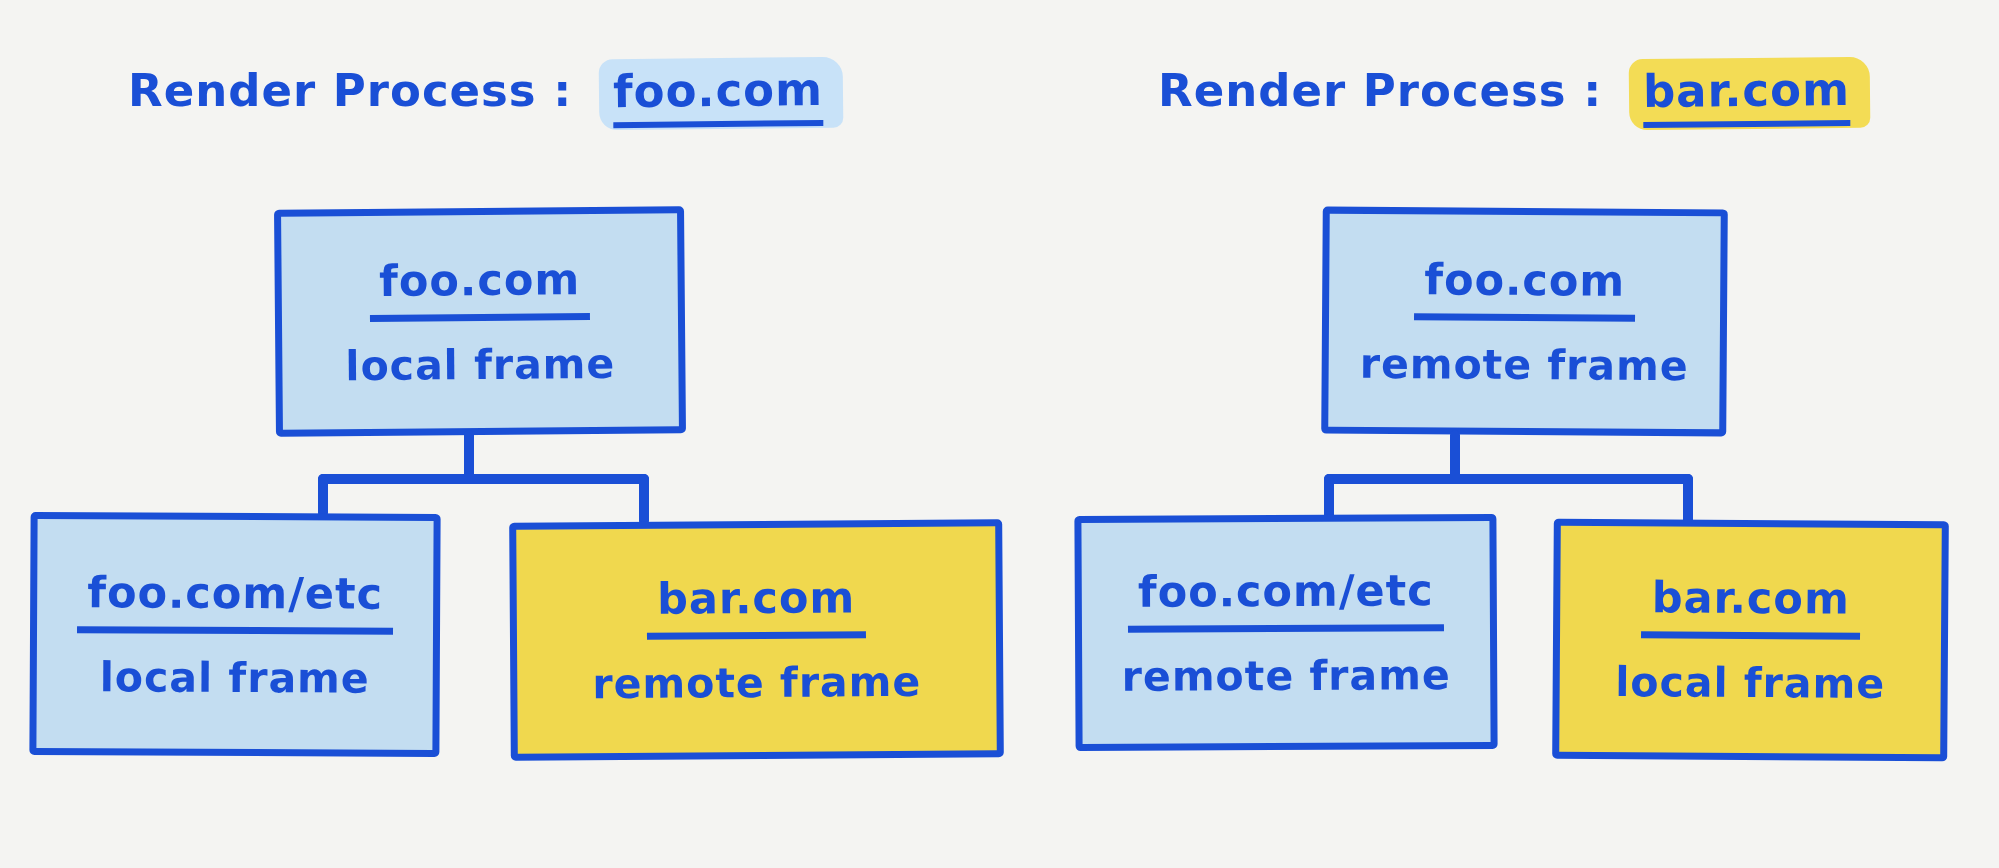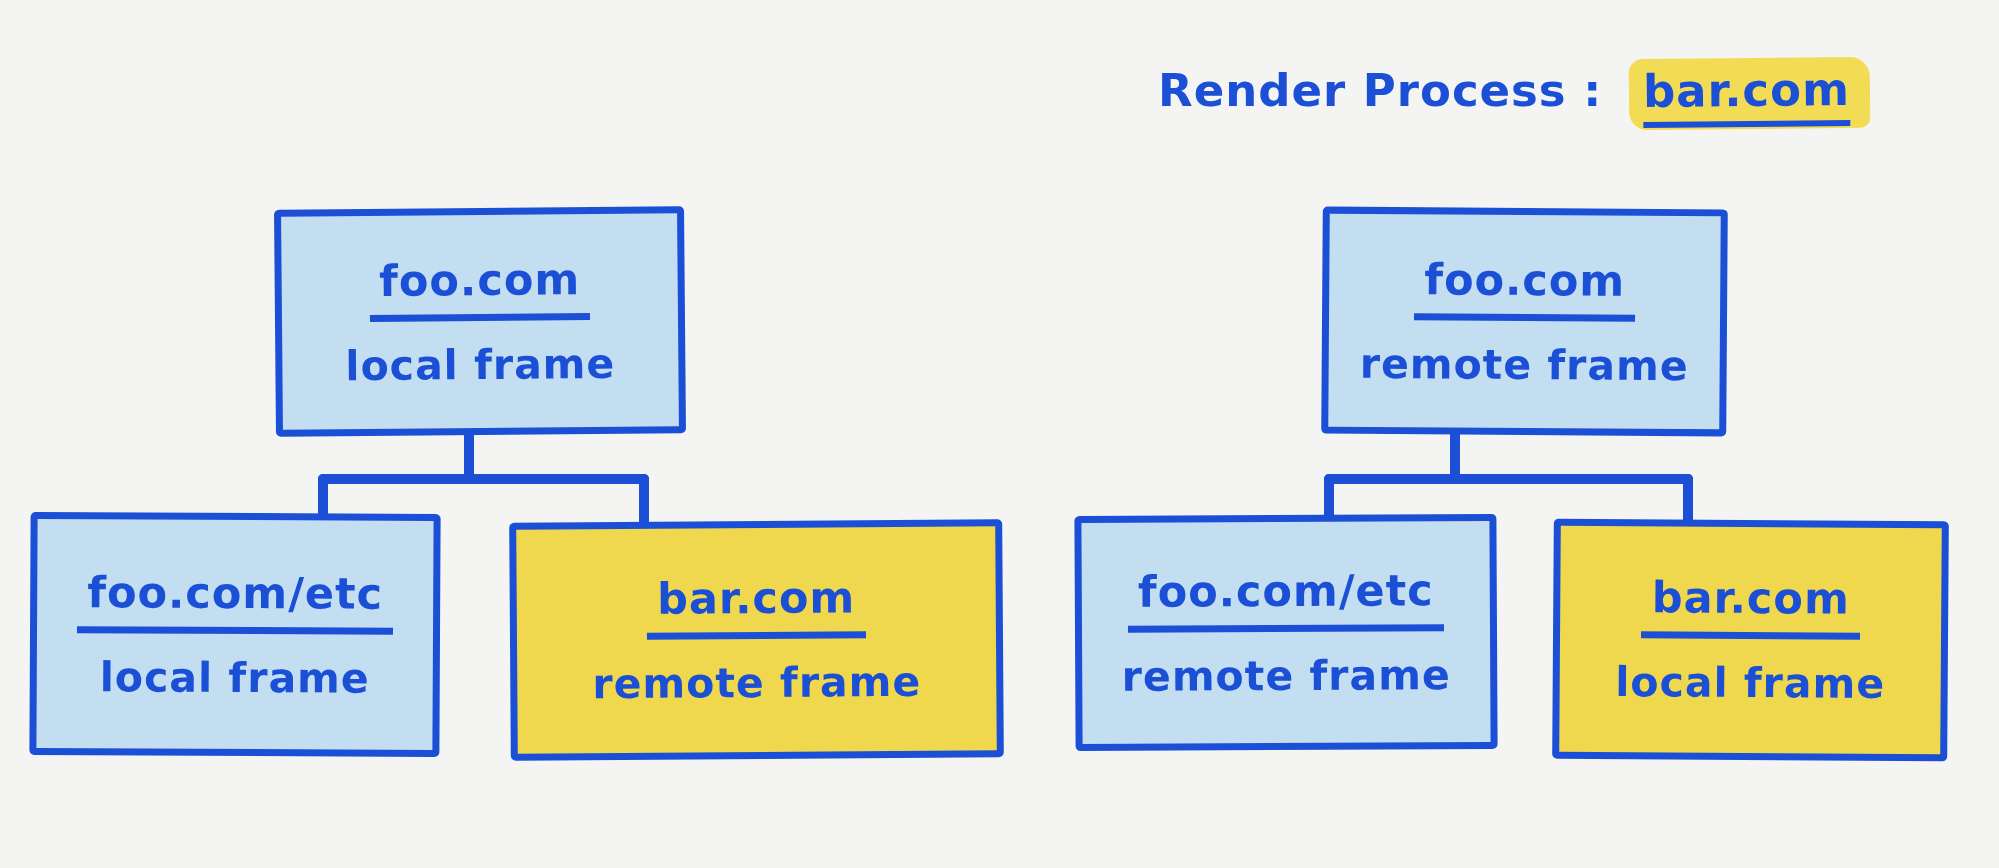--- a/index.html
+++ b/index.html
@@ -63,20 +63,26 @@
   #panel1 .stem      {left:450px;top:430px;width:10px;height:54px;}
   #panel1 .bar       {left:324px;top:474px;width:369px;height:10px;}
   #panel1 .stub-left {left:324px;top:474px;width:10px;height:46px;}
   #panel1 .stub-right{left:683px;top:474px;width:10px;height:52px;}
 </style>
 </head>
 <body>
 
 <div class="panel" id="panel0">
 
+  <div class="title">
+    <span>Render Process :</span>
+    <span class="hl hl-blue">
+      <span class="domain-underline">foo.com</span>
+    </span>
+  </div>
 
   <div class="node root fill-blue">
     <span class="domain">foo.com</span>
     <span class="frame">local frame</span>
   </div>
 
   <div class="conn stem"></div>
   <div class="conn bar"></div>
   <div class="conn stub-left"></div>
   <div class="conn stub-right"></div>

